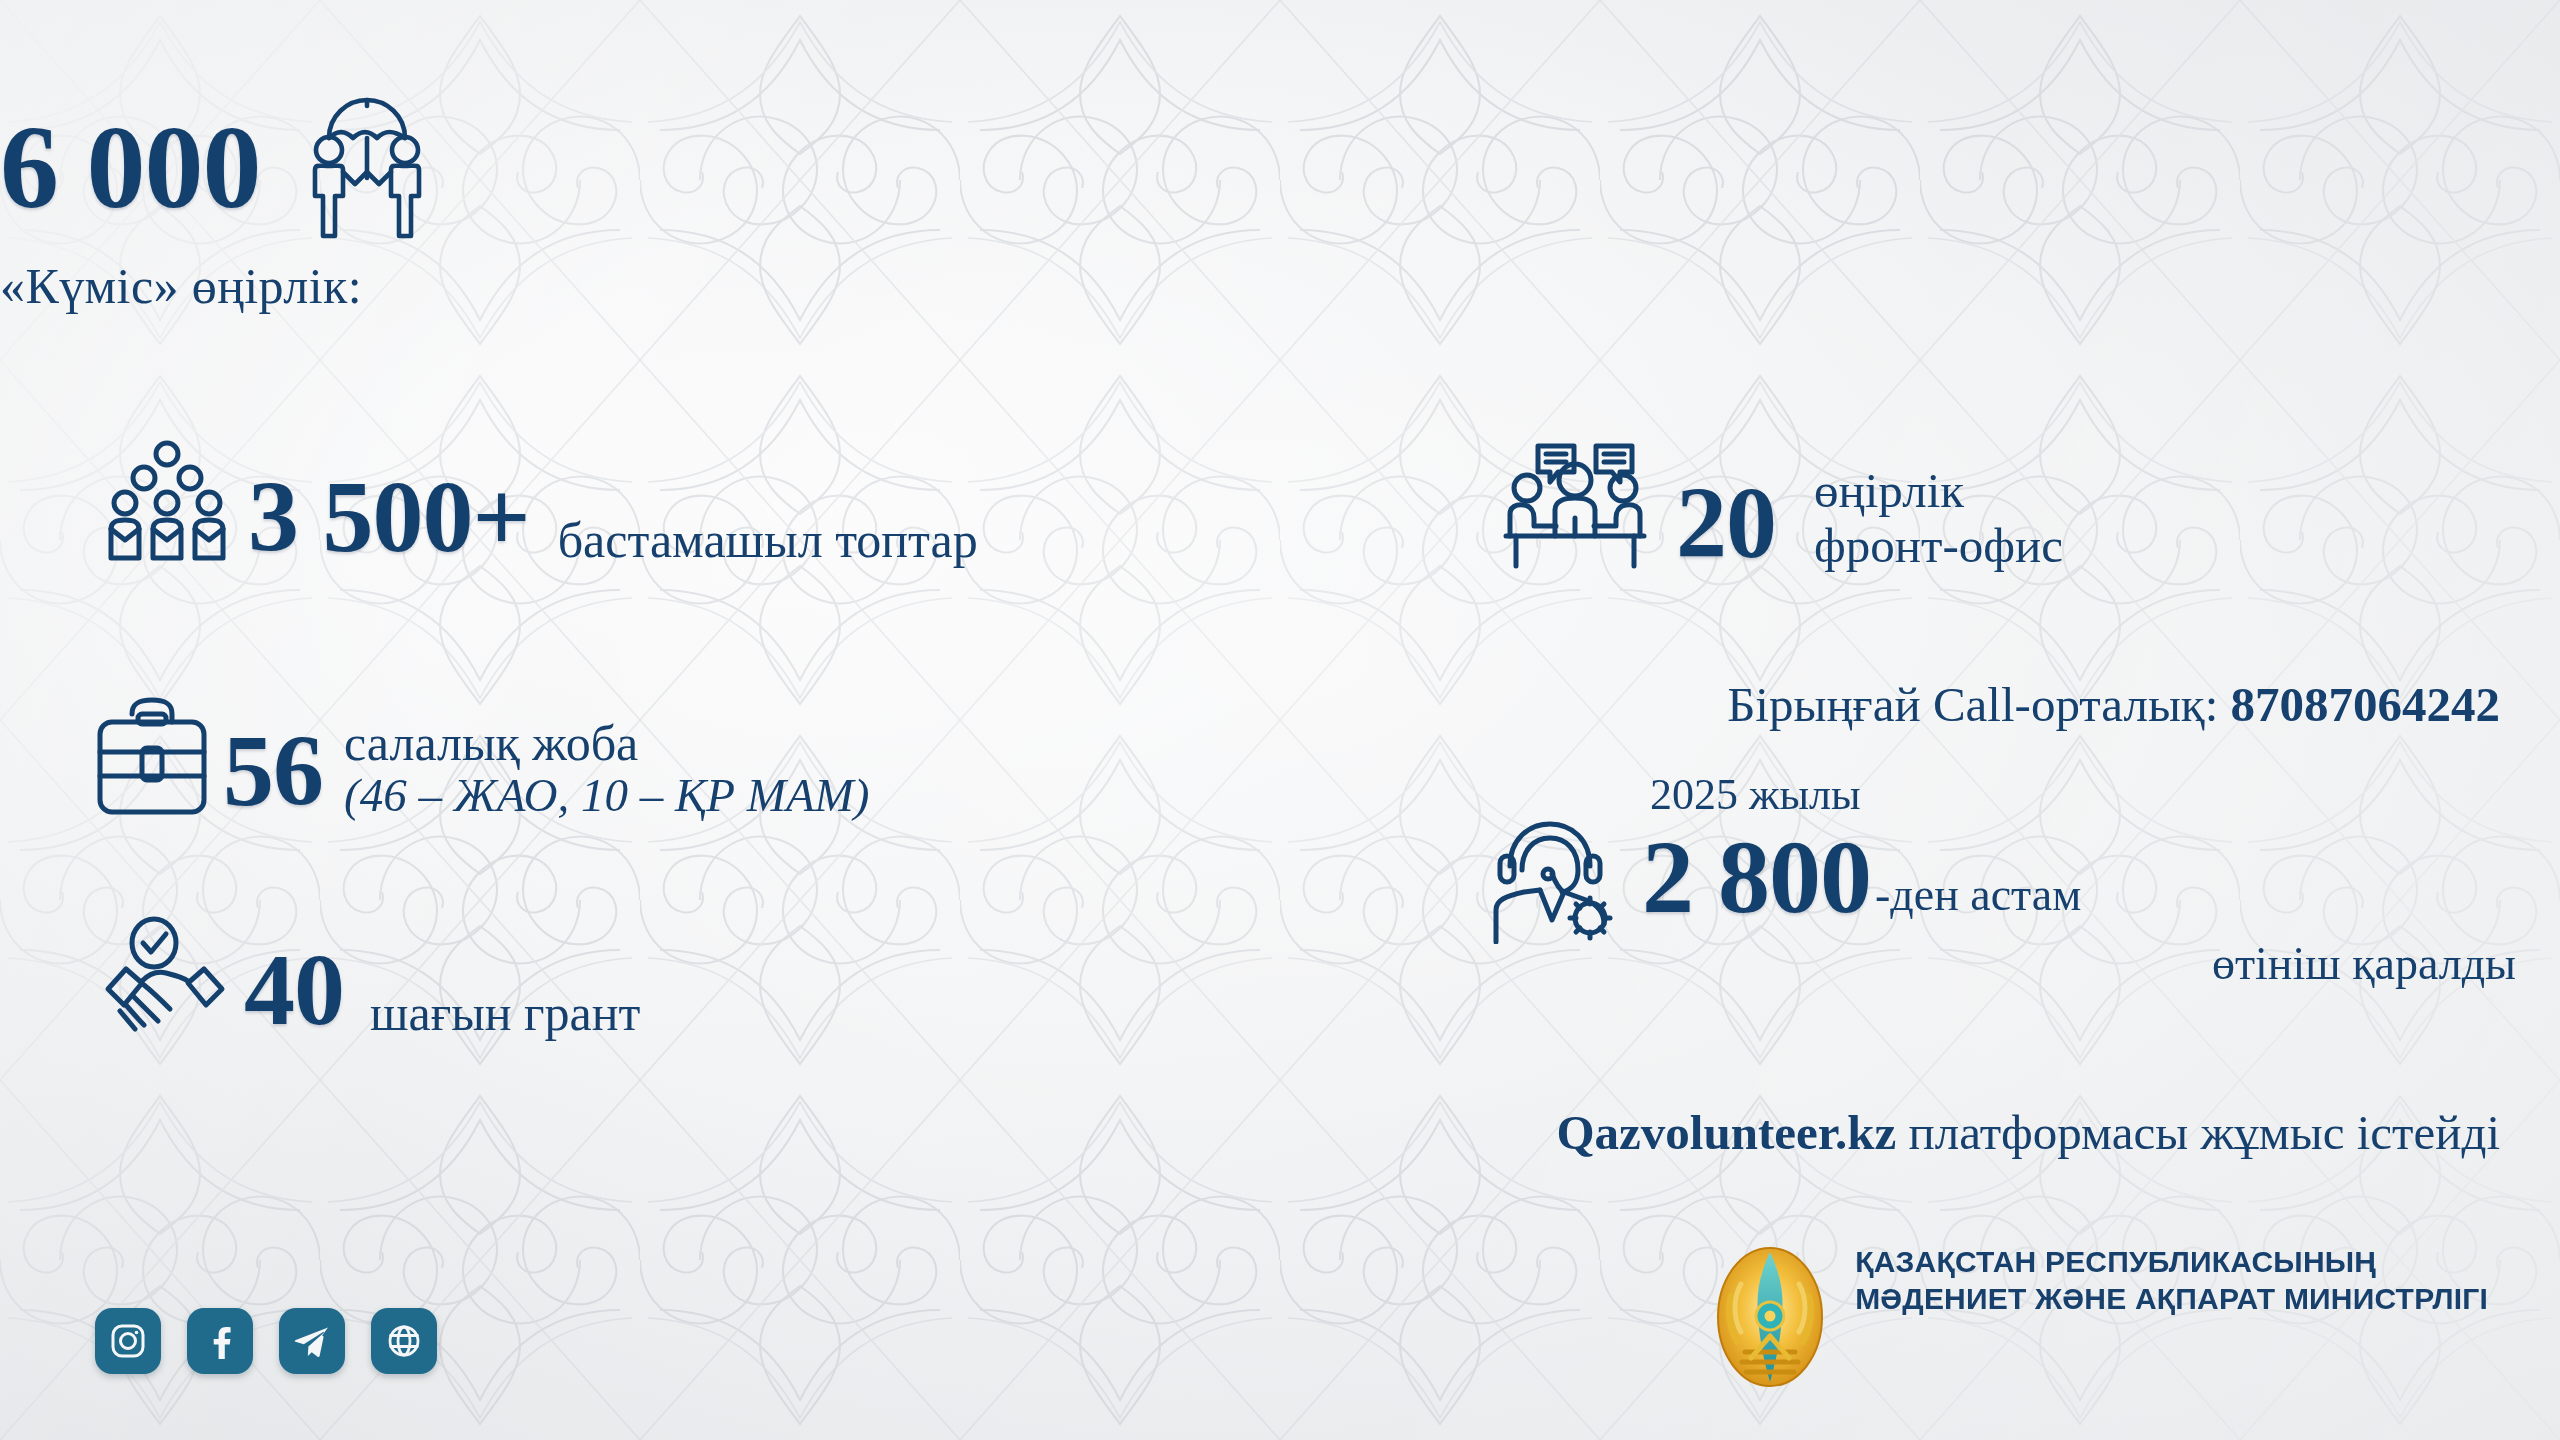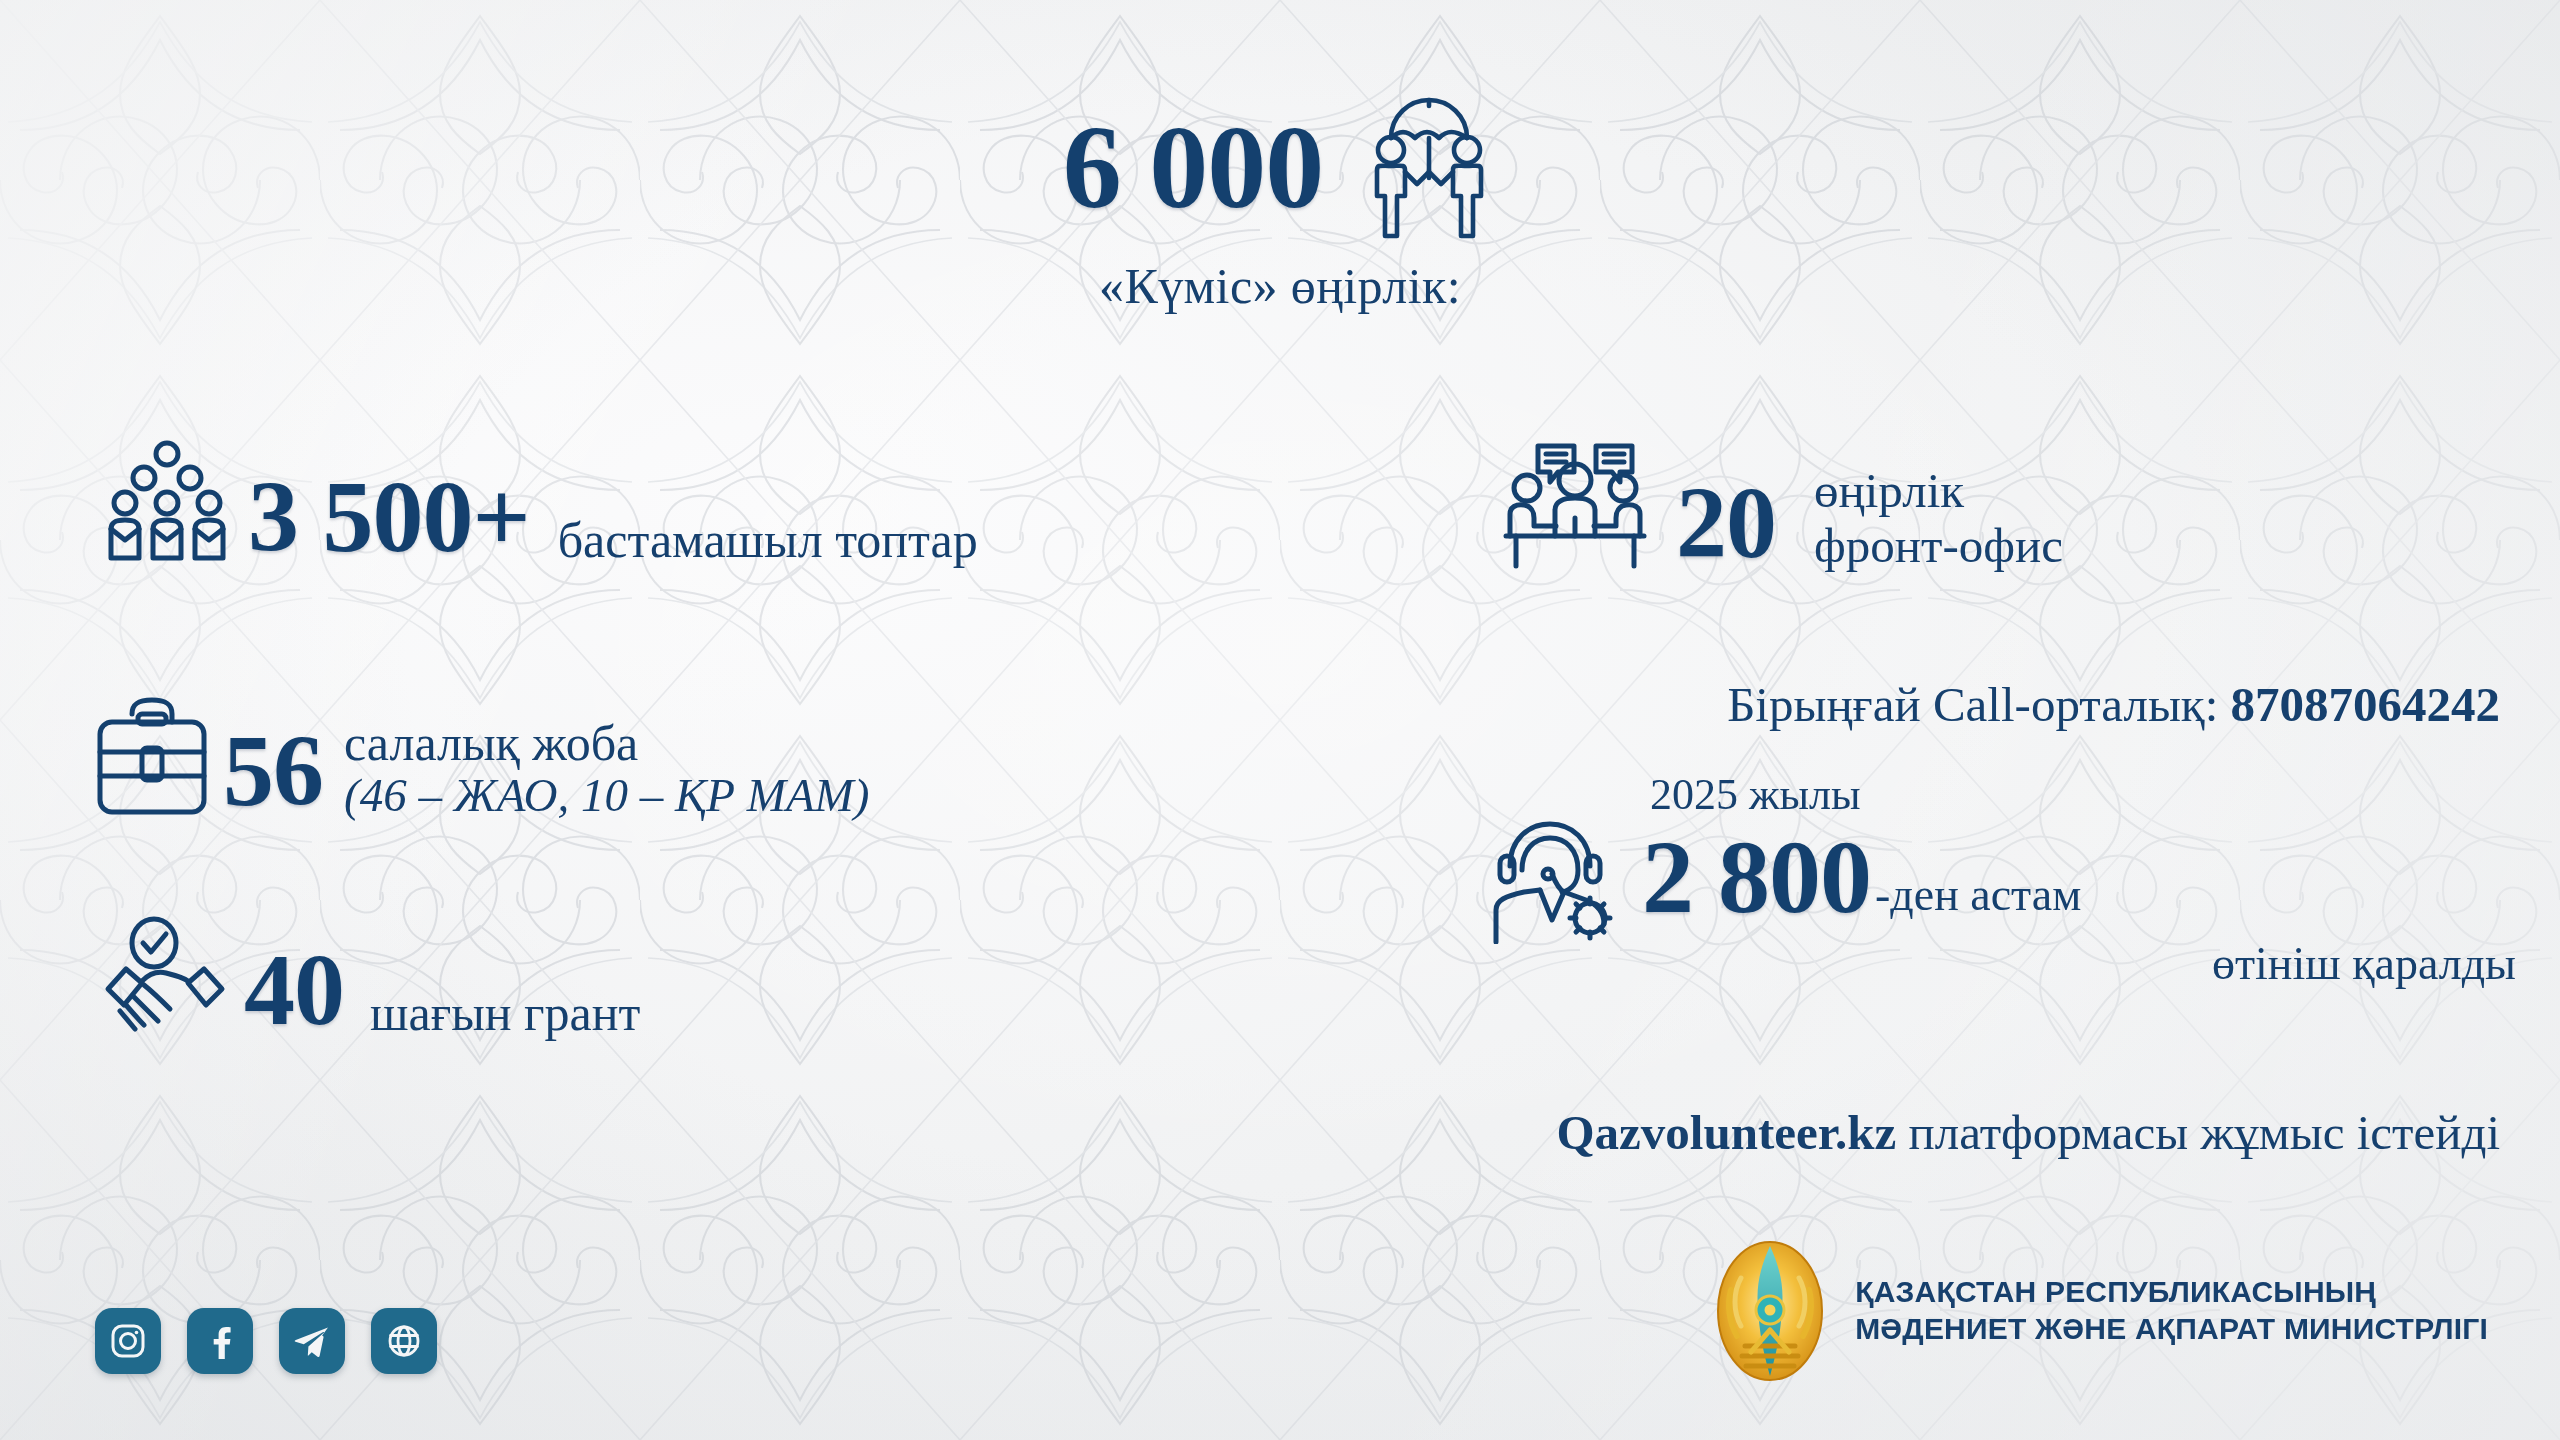--- a/index.html
+++ b/index.html
@@ -43,21 +43,21 @@
     font-family:"Liberation Serif",serif;
     color:#16406e;line-height:1.04;white-space:nowrap;
   }
   .ico{flex:none;display:block;}
   .ico svg{display:block;}
   .row{position:absolute;display:flex;align-items:flex-end;}
 
   
   #header{
     position:absolute;left:0;right:0;top:92px;
-    display:flex;flex-direction:column;align-items:center;
+    display:flex;flex-direction:column;align-items:flex-start;
   }
   #header .topline{display:flex;align-items:center;gap:38px;}
   #hero-num{font-size:118px;}
   #hero-sub{font-size:50px;margin-top:16px;letter-spacing:.4px;}
 
   
   #row-groups{left:108px;top:440px;gap:22px;}
   #row-groups .num{font-size:102px;}
   #row-groups .lbl{font-size:50px;margin-left:6px;margin-top:16px;}
 
@@ -94,22 +94,22 @@
   
   #social{position:absolute;left:95px;bottom:66px;display:flex;gap:26px;}
   .sbtn{
     width:66px;height:66px;border-radius:17px;background:#206a8c;
     display:flex;align-items:center;justify-content:center;
     box-shadow:0 3px 6px rgba(90,105,120,.35);
   }
   .sbtn svg{display:block;}
 
   #footer-brand{
-    position:absolute;right:72px;bottom:56px;
-    display:flex;align-items:center;gap:26px;
+    position:absolute;right:72px;bottom:50px;
+    display:flex;align-items:flex-start;gap:26px;
   }
   #emblem{width:118px;height:146px;flex:none;}
   #ministry{
     font-family:"Liberation Sans",sans-serif;
     font-weight:700;color:#17406d;font-size:30px;
     line-height:1.22;letter-spacing:.2px;white-space:nowrap;
   }
 </style>
 </head>
 <body>

